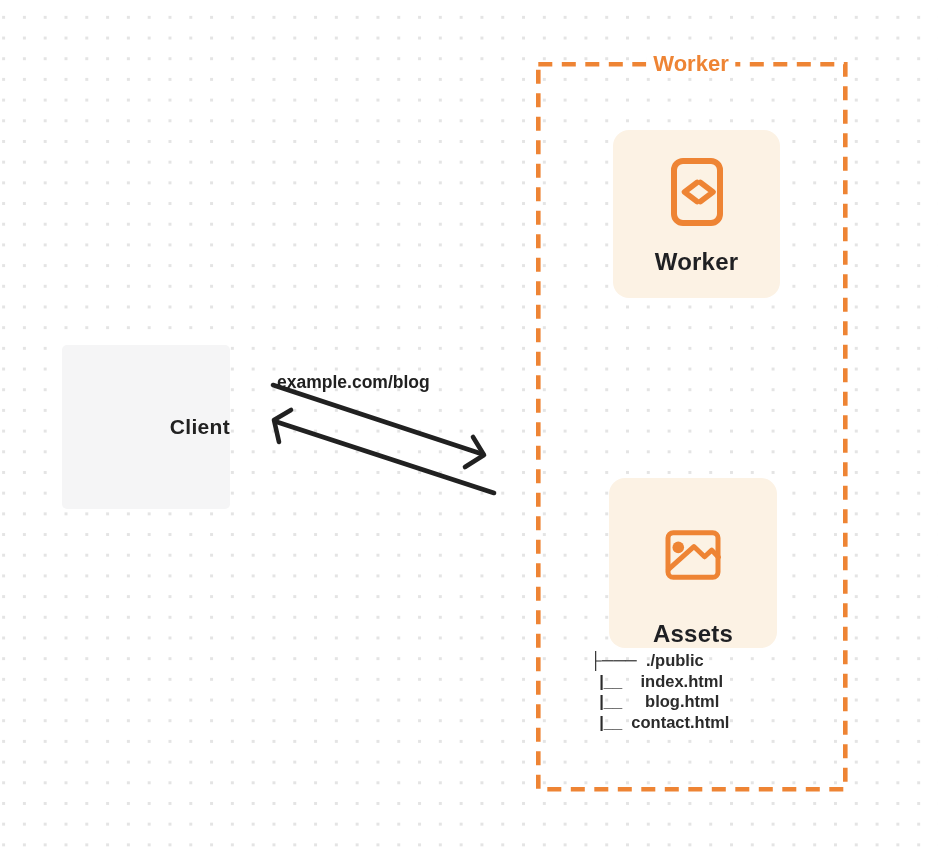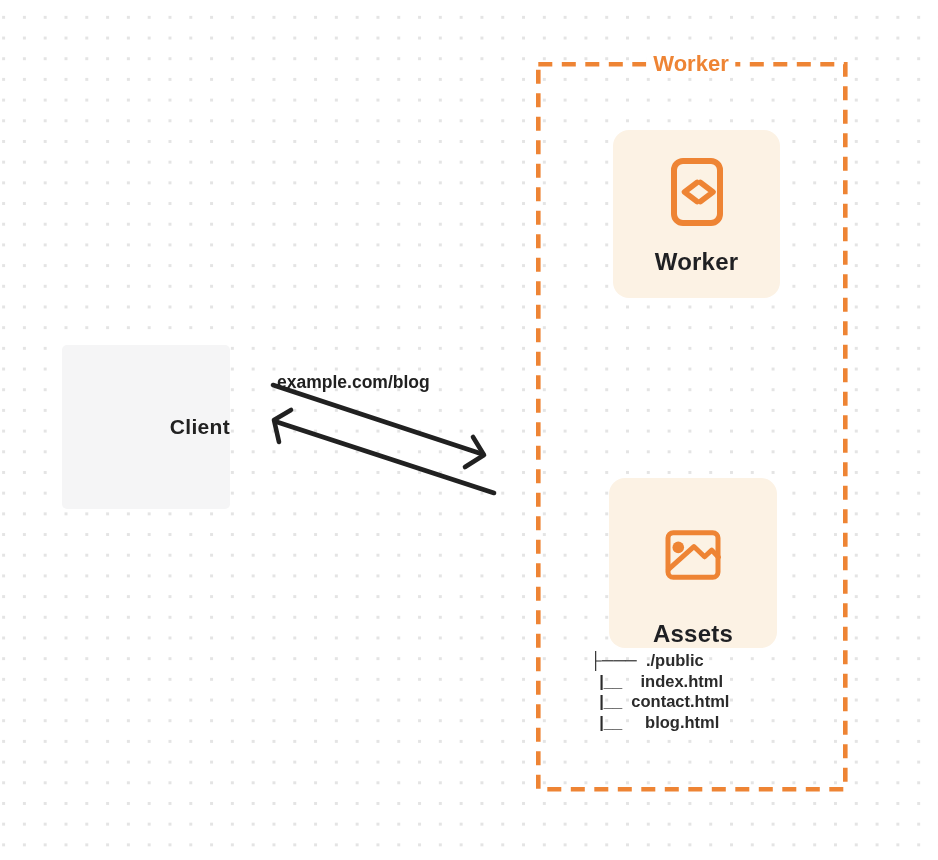--- a/index.html
+++ b/index.html
@@ -94,15 +94,15 @@
     <rect x="3" y="3" width="56" height="50" rx="6" stroke="currentColor" stroke-width="5.6" fill="none"></rect>
     <circle cx="14.5" cy="19.5" r="6.5" fill="currentColor"></circle>
     <path d="M3.5 44 L32 18.5 L44 30 L52 22.5 L59.5 30.5" stroke="currentColor" stroke-width="5.6" stroke-linecap="round" stroke-linejoin="round" fill="none"></path>
   </svg>
   <span class="card-label">Assets</span>
 </div>
 
 <div class="abs file-tree">
   <span class="tree-line">├───  ./public</span>
   <span class="tree-line">  |__    index.html</span>
+  <span class="tree-line">  |__     blog.html</span>
   <span class="tree-line">  |__  contact.html</span>
-  <span class="tree-line">  |__     blog.html</span>
 </div>
 
 </body></html>

